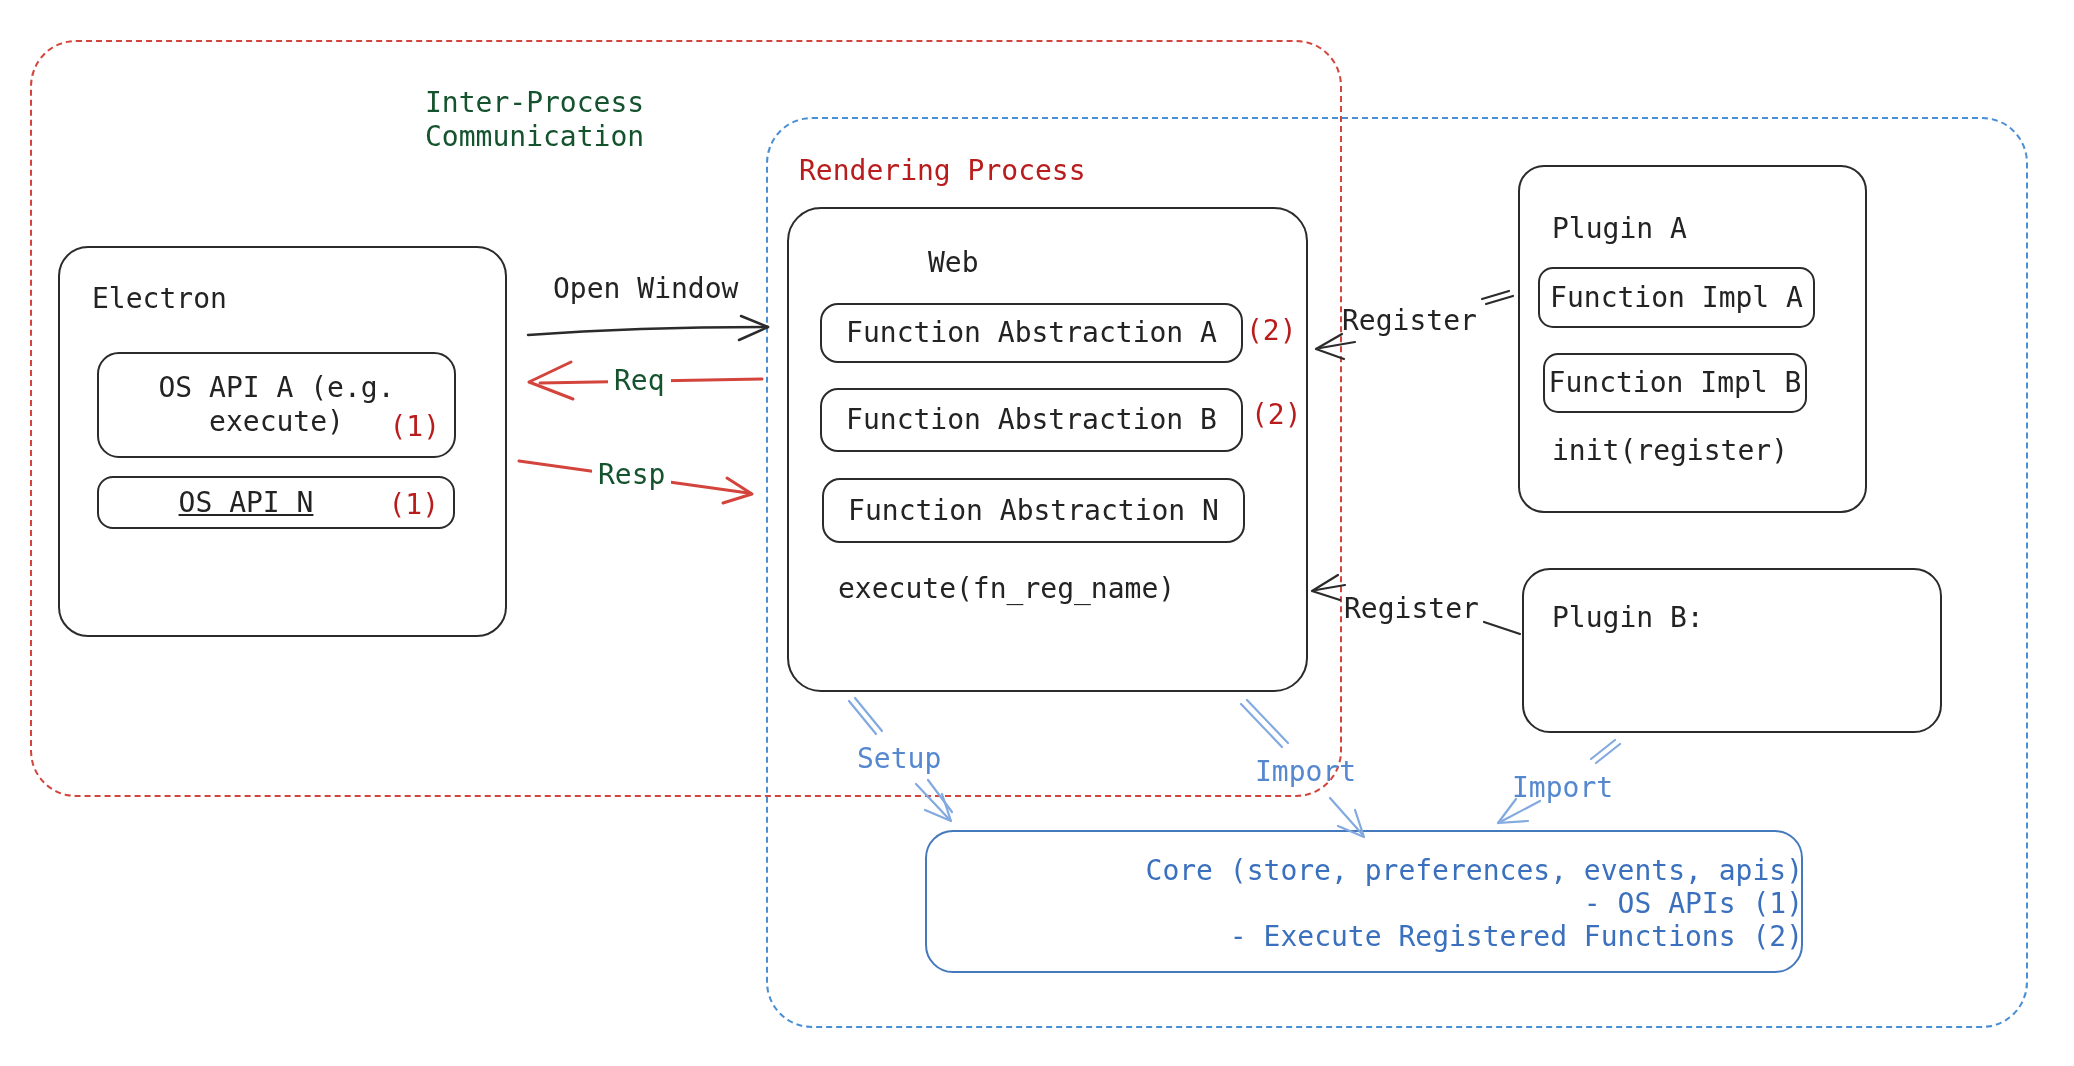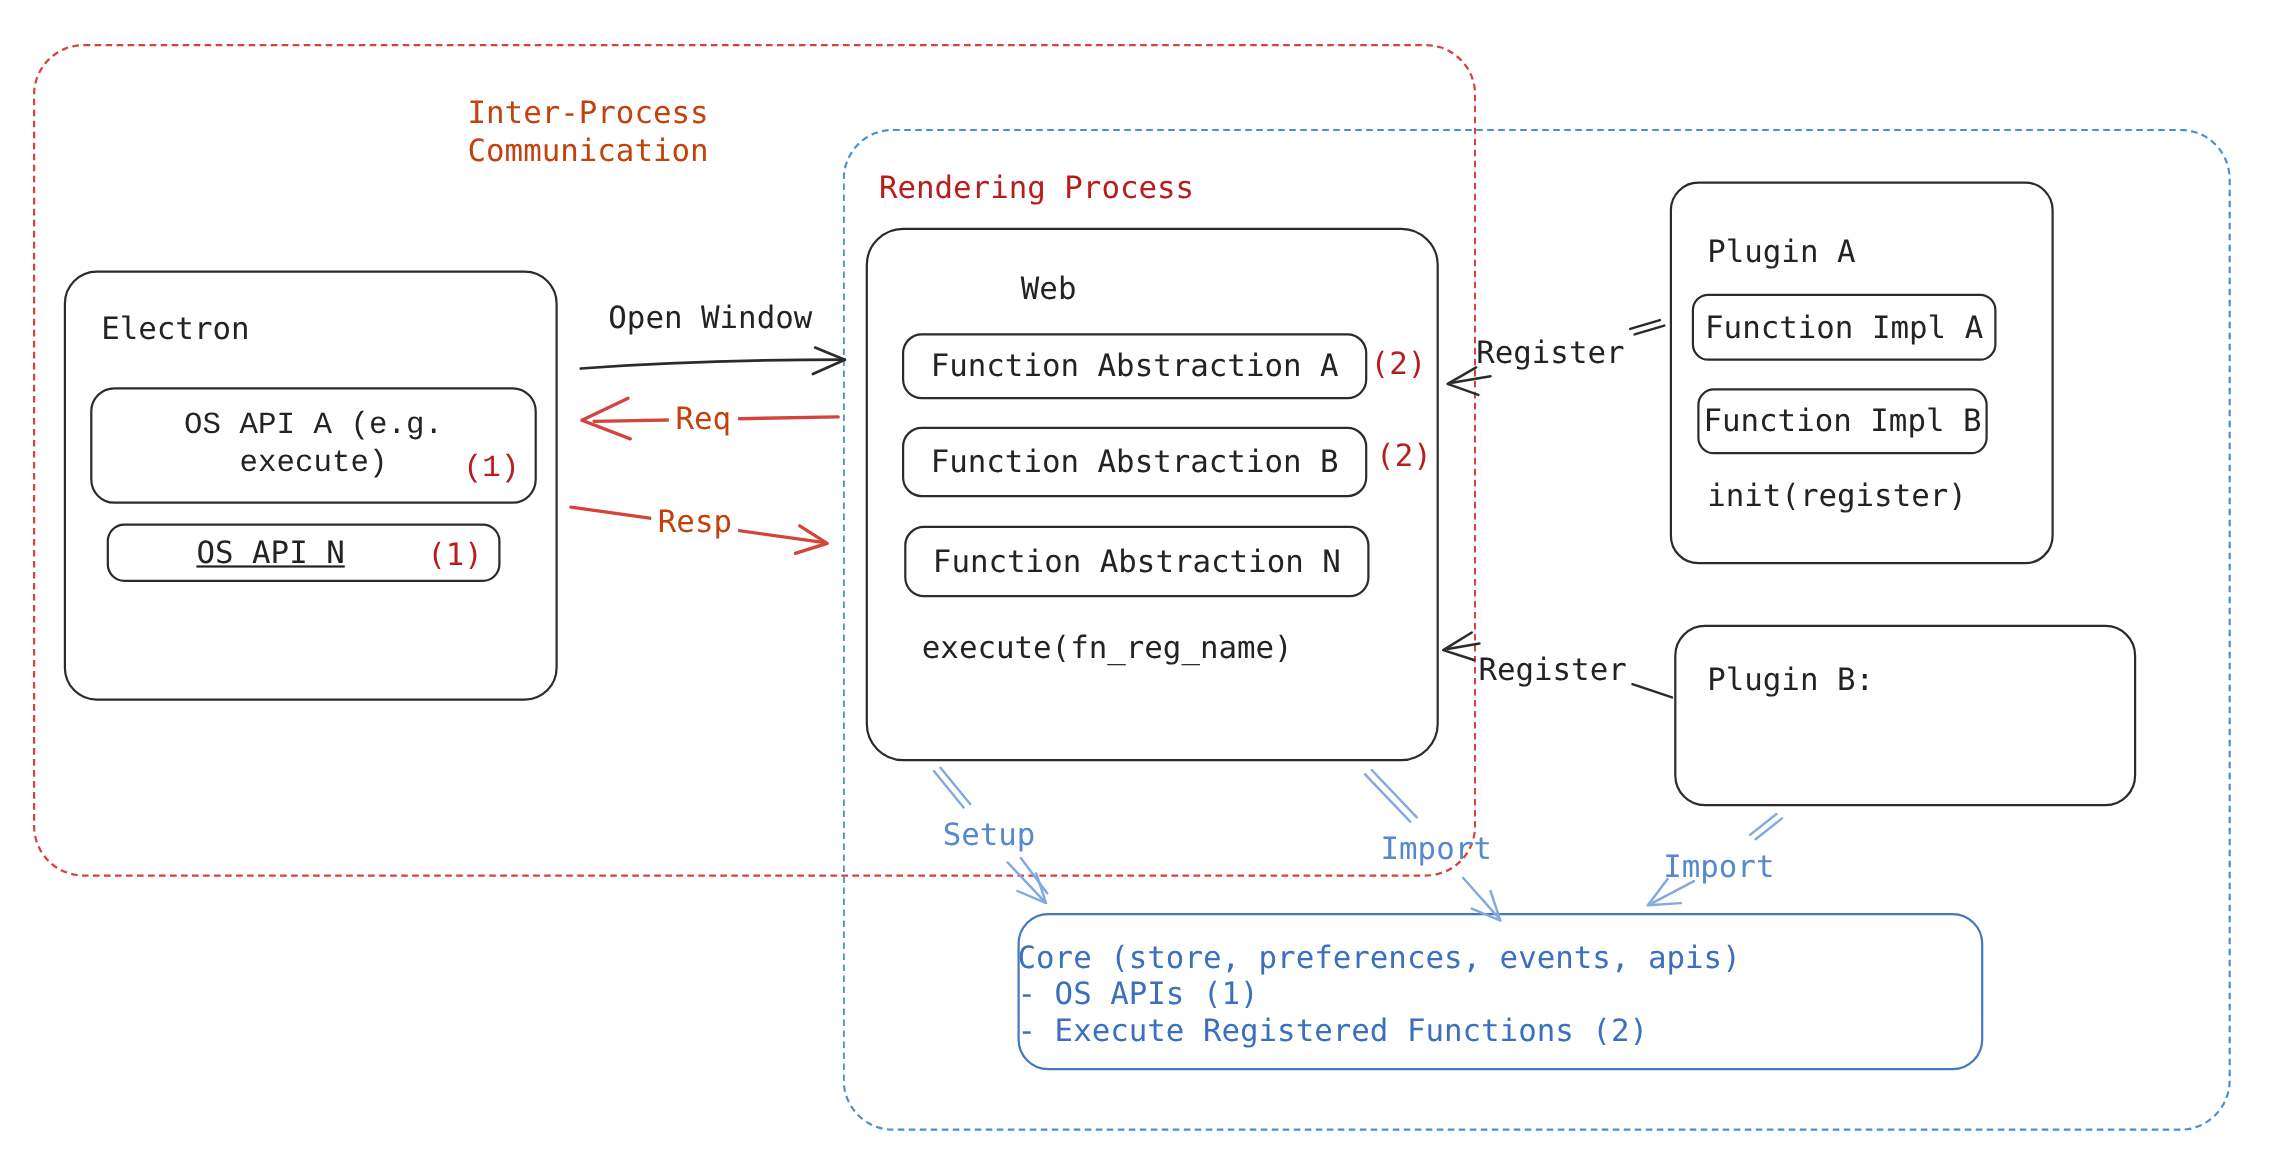--- a/index.html
+++ b/index.html
@@ -6,21 +6,21 @@
   .canvas{
     position:relative;width:2074px;height:1066px;background:#ffffff;overflow:hidden;
     font-family:"DejaVu Sans Mono","Liberation Mono",monospace;color:#232323;
   }
   .box{position:absolute;z-index:1;background:transparent;box-sizing:border-box;}
   .dash-red{border:2.5px dashed #d3453c;border-radius:46px;}
   .dash-blue{border:2.5px dashed #4a8fd3;border-radius:46px;}
   .solid{border:2.5px solid #2b2b2b;}
   .blue-solid{border:2.5px solid #4579bd;}
   .t{position:absolute;z-index:3;font-size:28px;line-height:34px;white-space:pre;}
-  .red{color:#c2410c;}
+  .red{color:#14532d;}
   .blue{color:#b91c1c;}
   .softblue{color:#5588cf;}
   .coreblue{color:#3a70bd;}
   .bg{background:#ffffff;padding:0 6px;}
   .cbox{display:flex;align-items:center;justify-content:center;flex-direction:column;
         font-size:28px;line-height:34px;}
   svg.overlay{position:absolute;left:0;top:0;z-index:2;pointer-events:none;}
 </style>
 </head>
 <body>
@@ -29,21 +29,21 @@
 
   <div class="box dash-red" style="left:30px;top:40px;width:1312px;height:757px;"></div>
   <div class="box dash-blue" style="left:766px;top:117px;width:1262px;height:911px;"></div>
 
   <div class="t red" style="left:425px;top:86px;"><span>Inter-Process</span><br><span>Communication</span></div>
   <div class="t blue" style="left:799px;top:154px;">Rendering Process</div>
 
   <div class="box solid" style="left:58px;top:246px;width:449px;height:391px;border-radius:30px;"></div>
   <div class="t" style="left:92px;top:282px;">Electron</div>
 
-  <div class="box solid cbox" style="left:82px;top:352px;width:406px;height:106px;border-radius:22px;font-family:Liberation Mono, monospace;">
+  <div class="box solid cbox" style="left:97px;top:352px;width:359px;height:106px;border-radius:22px;">
     <span>OS API A (e.g.</span>
     <span>execute)</span>
     <span class="t blue" style="right:14px;bottom:12px;left:auto;top:auto;position:absolute;">(1)</span>
   </div>
 
   <div class="box solid cbox" style="left:97px;top:476px;width:358px;height:53px;border-radius:16px;">
     <span style="margin-right:60px;text-decoration:underline;">OS API N</span>
     <span class="t blue" style="right:14px;top:10px;left:auto;position:absolute;">(1)</span>
   </div>
 
@@ -73,21 +73,21 @@
   </div>
   <div class="box solid cbox" style="left:1543px;top:353px;width:264px;height:60px;border-radius:15px;">
     <span>Function Impl B</span>
   </div>
   <div class="t" style="left:1552px;top:434px;">init(register)</div>
 
   <div class="box solid" style="left:1522px;top:568px;width:420px;height:165px;border-radius:28px;"></div>
   <div class="t" style="left:1552px;top:596px;line-height:44px;"><span>Plugin B:</span><br><br></div>
 
   <div class="box blue-solid" style="left:925px;top:830px;width:878px;height:143px;border-radius:28px;border-width:2px;"></div>
-  <div class="t coreblue" style="left:925px;top:854px;width:878px;text-align:left;line-height:33px;"><span>Core (store, preferences, events, apis)</span><br><span>- OS APIs (1)</span><br><span>- Execute Registered Functions (2)</span></div>
+  <div class="t coreblue" style="left:925px;top:854px;width:878px;text-align:right;line-height:33px;"><span>Core (store, preferences, events, apis)</span><br><span>- OS APIs (1)</span><br><span>- Execute Registered Functions (2)</span></div>
 
   <svg class="overlay" width="2074" height="1066" viewBox="0 0 2074 1066">
 
     <g stroke="#2b2b2b" stroke-width="2.5" fill="none" stroke-linecap="round">
       <path d="M528,335 C610,329 700,327 768,327"></path>
       <path d="M768,327 L741,316 M768,327 L739,340"></path>
     </g>
 
     <g stroke="#2b2b2b" stroke-width="2.2" fill="none" stroke-linecap="round">
       <path d="M1355,342 L1320,348"></path>

